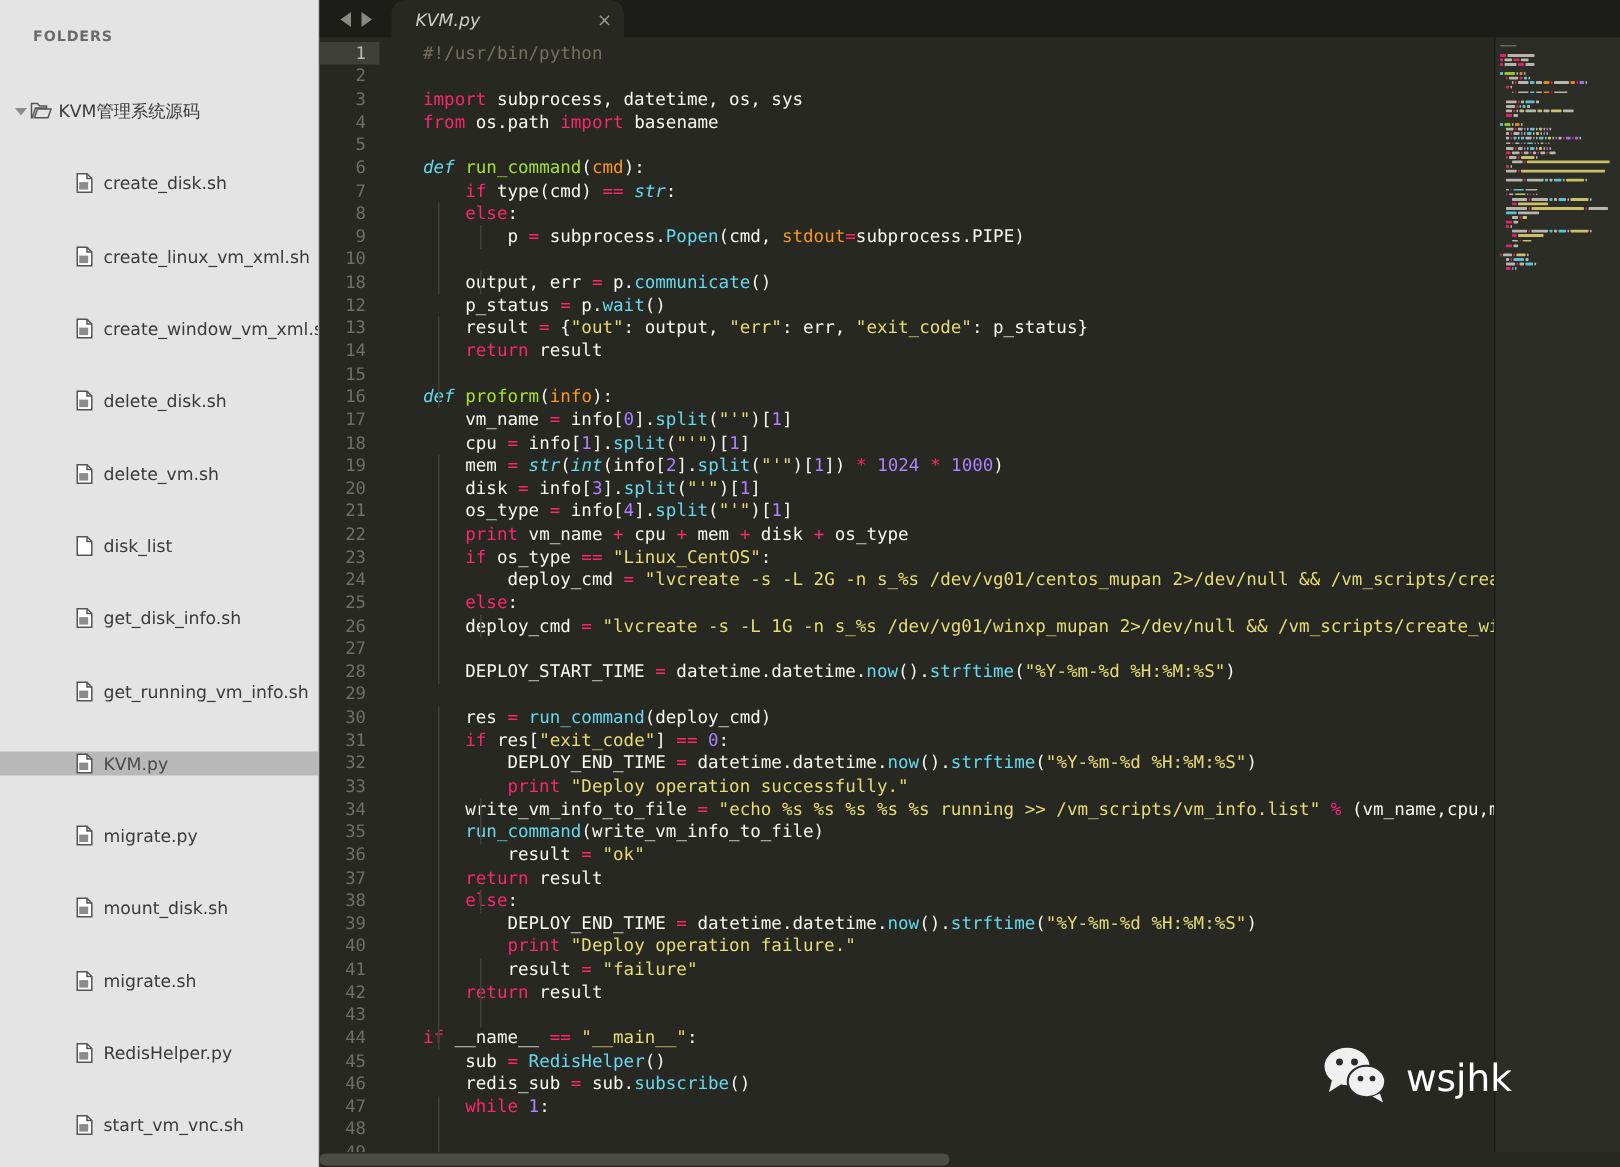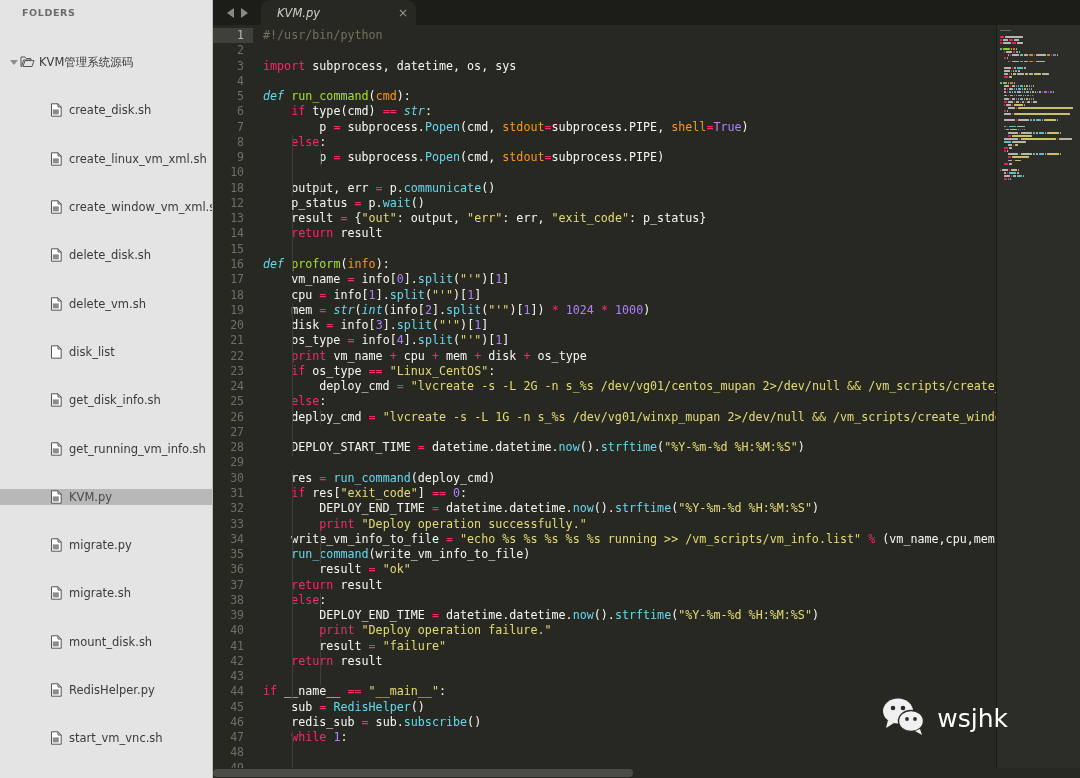--- a/index.html
+++ b/index.html
@@ -10,21 +10,21 @@
     font-family: "DejaVu Sans", sans-serif;
   }
   #app { display: flex; width: 1080px; height: 778px; }
 
   
   #sidebar {
     width: 213px; height: 778px;
     background: #e4e4e4;
     color: #3a3a3a;
     font-size: 11.5px;
-    padding-top: 4px;
+    padding-top: 16px;
     overflow: hidden;
     position: relative;
     border-right: 1px solid #bdbdbd;
     flex: 0 0 213px;
   }
   .folders-label {
     font-size: 9.5px;
     letter-spacing: .6px;
     color: #6b6b6b;
     padding: 3px 0 4px 22px;
@@ -138,20 +138,21 @@
     padding-left: 10px;
     overflow: hidden;
   }
   .cl {
     height: 15.28px;
     line-height: 15.28px;
     white-space: pre;
     font-family: "DejaVu Sans Mono", monospace;
     font-size: 11.7px;
     color: #f8f8f2;
+    margin-left: 19px;
   }
   .guide {
     position: absolute;
     width: 1px;
     background: #3f4039;
   }
   
   .k  { color: #f92672; }                 
   .kd { color: #66d9ef; font-style: italic; } 
   .fn { color: #a6e22e; }                 
@@ -341,32 +342,32 @@
         </div>
         <div class="tree-row d3">
           <span class="arrow"></span>
           <span class="ficon">
             <svg width="13" height="14" viewBox="0 0 13 14">
               <path d="M1.5 0.8 L8 0.8 L11.2 4 L11.2 13.2 L1.5 13.2 Z" fill="#fff" stroke="#555" stroke-width="1"></path>
               <path d="M8 0.8 L8 4 L11.2 4" fill="none" stroke="#555" stroke-width="1"></path>
               <rect x="2.8" y="6.4" width="6" height="5" fill="#8c8c8c"></rect>
             </svg>
           </span>
+          <span class="tlabel">mount_disk.sh</span>
+        </div>
+        <div class="tree-row d3">
+          <span class="arrow"></span>
+          <span class="ficon">
+            <svg width="13" height="14" viewBox="0 0 13 14">
+              <path d="M1.5 0.8 L8 0.8 L11.2 4 L11.2 13.2 L1.5 13.2 Z" fill="#fff" stroke="#555" stroke-width="1"></path>
+              <path d="M8 0.8 L8 4 L11.2 4" fill="none" stroke="#555" stroke-width="1"></path>
+              <rect x="2.8" y="6.4" width="6" height="5" fill="#8c8c8c"></rect>
+            </svg>
+          </span>
           <span class="tlabel">migrate.sh</span>
-        </div>
-        <div class="tree-row d3">
-          <span class="arrow"></span>
-          <span class="ficon">
-            <svg width="13" height="14" viewBox="0 0 13 14">
-              <path d="M1.5 0.8 L8 0.8 L11.2 4 L11.2 13.2 L1.5 13.2 Z" fill="#fff" stroke="#555" stroke-width="1"></path>
-              <path d="M8 0.8 L8 4 L11.2 4" fill="none" stroke="#555" stroke-width="1"></path>
-              <rect x="2.8" y="6.4" width="6" height="5" fill="#8c8c8c"></rect>
-            </svg>
-          </span>
-          <span class="tlabel">mount_disk.sh</span>
         </div>
         <div class="tree-row d3">
           <span class="arrow"></span>
           <span class="ficon">
             <svg width="13" height="14" viewBox="0 0 13 14">
               <path d="M1.5 0.8 L8 0.8 L11.2 4 L11.2 13.2 L1.5 13.2 Z" fill="#fff" stroke="#555" stroke-width="1"></path>
               <path d="M8 0.8 L8 4 L11.2 4" fill="none" stroke="#555" stroke-width="1"></path>
               <rect x="2.8" y="6.4" width="6" height="5" fill="#8c8c8c"></rect>
             </svg>
           </span>
@@ -478,24 +479,24 @@
           <div class="ln">45</div>
           <div class="ln">46</div>
           <div class="ln">47</div>
           <div class="ln">48</div>
           <div class="ln">49</div>
         </div>
       <div id="codelines">
           <div class="cl"><span class="cm">#!/usr/bin/python</span></div>
           <div class="cl">&nbsp;</div>
           <div class="cl"><span class="k">import</span><span class="pl"> subprocess, datetime, os, sys</span></div>
+          <div class="cl"><span class="k">from</span><span class="pl"> os.path </span><span class="k">import</span><span class="pl"> basename</span></div>
           <div class="cl">&nbsp;</div>
           <div class="cl"><span class="kd">def</span><span class="pl"> </span><span class="fn">run_command</span><span class="pl">(</span><span class="pa">cmd</span><span class="pl">):</span></div>
           <div class="cl"><span class="pl">    </span><span class="k">if</span><span class="pl"> type(cmd) </span><span class="op">==</span><span class="pl"> </span><span class="bi">str</span><span class="pl">:</span></div>
-          <div class="cl"><span class="pl">        p </span><span class="op">=</span><span class="pl"> subprocess.</span><span class="at">Popen</span><span class="pl">(cmd, </span><span class="pa">stdout</span><span class="op">=</span><span class="pl">subprocess.PIPE, </span><span class="pa">shell</span><span class="op">=</span><span class="nu">True</span><span class="pl">)</span></div>
           <div class="cl"><span class="pl">    </span><span class="k">else</span><span class="pl">:</span></div>
           <div class="cl"><span class="pl">        p </span><span class="op">=</span><span class="pl"> subprocess.</span><span class="at">Popen</span><span class="pl">(cmd, </span><span class="pa">stdout</span><span class="op">=</span><span class="pl">subprocess.PIPE)</span></div>
           <div class="cl">&nbsp;</div>
           <div class="cl"><span class="pl">    output, err </span><span class="op">=</span><span class="pl"> p.</span><span class="at">communicate</span><span class="pl">()</span></div>
           <div class="cl"><span class="pl">    p_status </span><span class="op">=</span><span class="pl"> p.</span><span class="at">wait</span><span class="pl">()</span></div>
           <div class="cl"><span class="pl">    result </span><span class="op">=</span><span class="pl"> {</span><span class="st">"out"</span><span class="pl">: output, </span><span class="st">"err"</span><span class="pl">: err, </span><span class="st">"exit_code"</span><span class="pl">: p_status}</span></div>
           <div class="cl"><span class="pl">    </span><span class="k">return</span><span class="pl"> result</span></div>
           <div class="cl">&nbsp;</div>
           <div class="cl"><span class="kd">def</span><span class="pl"> </span><span class="fn">proform</span><span class="pl">(</span><span class="pa">info</span><span class="pl">):</span></div>
           <div class="cl"><span class="pl">    vm_name </span><span class="op">=</span><span class="pl"> info[</span><span class="nu">0</span><span class="pl">].</span><span class="at">split</span><span class="pl">(</span><span class="st">"'"</span><span class="pl">)[</span><span class="nu">1</span><span class="pl">]</span></div>

